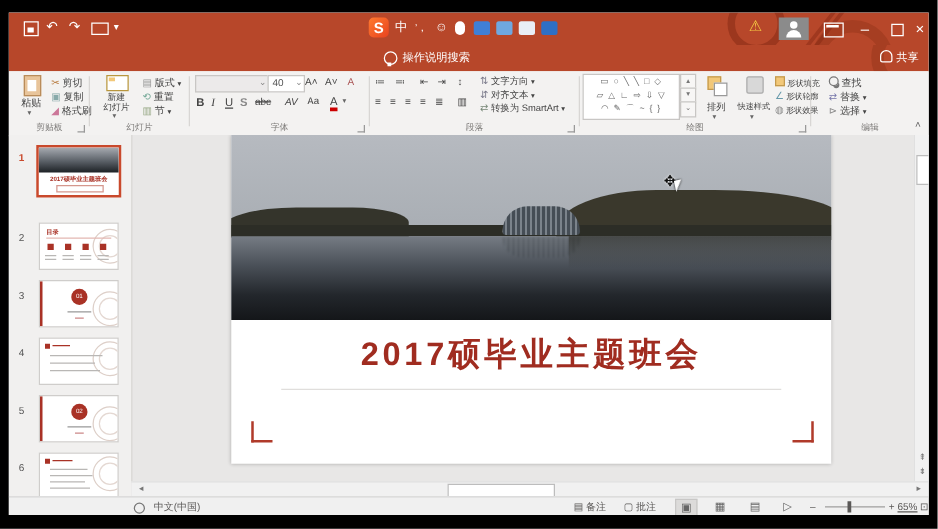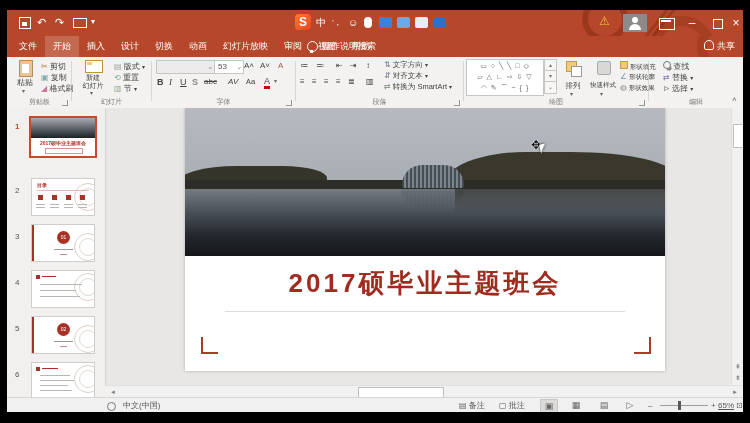--- a/index.html
+++ b/index.html
@@ -151,32 +151,20 @@
       </div>
     <div class="winctl" style="left:672px;"><span>–</span></div>
     <div class="winctl" style="left:698px;">
         <span class="restoreic"></span>
       </div>
     <div class="winctl" style="left:722px;width:14px;"><span>×</span></div>
   </div>
 
   <div class="menubar">
     <div class="decor2" style="right:-14px;top:-20px;width:40px;height:40px;"></div>
-    <div class="tabs">
-      <span class="mtab">文件</span>
-      <span class="mtab active">开始</span>
-      <span class="mtab">插入</span>
-      <span class="mtab">设计</span>
-      <span class="mtab">切换</span>
-      <span class="mtab">动画</span>
-      <span class="mtab">幻灯片放映</span>
-      <span class="mtab">审阅</span>
-      <span class="mtab">视图</span>
-      <span class="mtab">帮助</span>
-    </div>
     <div class="bulb">
         <i></i>
       </div>
     <span class="searchlbl">操作说明搜索</span>
     <span class="sharewrap"><span class="personic"></span> <span>共享</span></span>
   </div>
 
   <div class="ribbon">
     <div class="gdiv" style="left:64px;"></div>
       <div class="gdiv" style="left:144px;"></div>
@@ -211,21 +199,21 @@
       <div class="rsm" style="left:42px;top:4px;"><span class="ic" style="color:#999;">▤</span> <span>版式</span> <span style="font-size:6px;">▾</span></div>
       <div class="rsm" style="left:42px;top:15px;"><span class="ic" style="color:#7a9;">⟲</span> <span>重置</span></div>
       <div class="rsm" style="left:42px;top:26px;"><span class="ic" style="color:#9a8;">▥</span> <span>节</span> <span style="font-size:6px;">▾</span></div>
       <div class="glabel">幻灯片</div>
     </div>
 
     <div class="grp" style="left:145px;width:143px;">
       <div class="combo" style="left:4px;top:3px;width:54px;background:#eceaea;">
           <span class="ar">⌄</span>
         </div>
-      <div class="combo" style="left:62px;top:3px;width:25px;"><span>53</span><span class="ar">⌄</span></div>
+      <div class="combo" style="left:62px;top:3px;width:25px;"><span>40</span><span class="ar">⌄</span></div>
       <div class="rsm" style="left:92px;top:4px;font-size:8px;">A˄</div>
       <div class="rsm" style="left:108px;top:4px;font-size:8px;">A˅</div>
       <div class="rsm" style="left:126px;top:4px;font-size:8px;color:#a55;">A</div>
       <div class="fbtn" style="left:5px;font-weight:bold;">B</div>
       <div class="fbtn" style="left:17px;font-style:italic;font-family:'Liberation Serif',serif;">I</div>
       <div class="fbtn" style="left:28px;text-decoration:underline;">U</div>
       <div class="fbtn" style="left:40px;font-weight:bold;color:#888;">S</div>
       <div class="fbtn" style="left:52px;text-decoration:line-through;font-size:8px;">abc</div>
       <div class="fbtn" style="left:76px;font-size:8px;font-style:italic;">AV</div>
       <div class="fbtn" style="left:94px;font-size:8px;font-family:Liberation Mono, monospace;">Aa</div>

